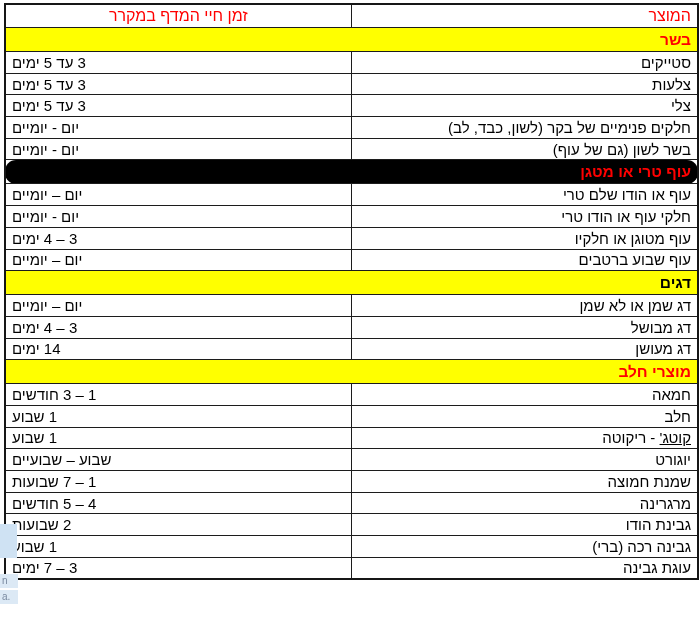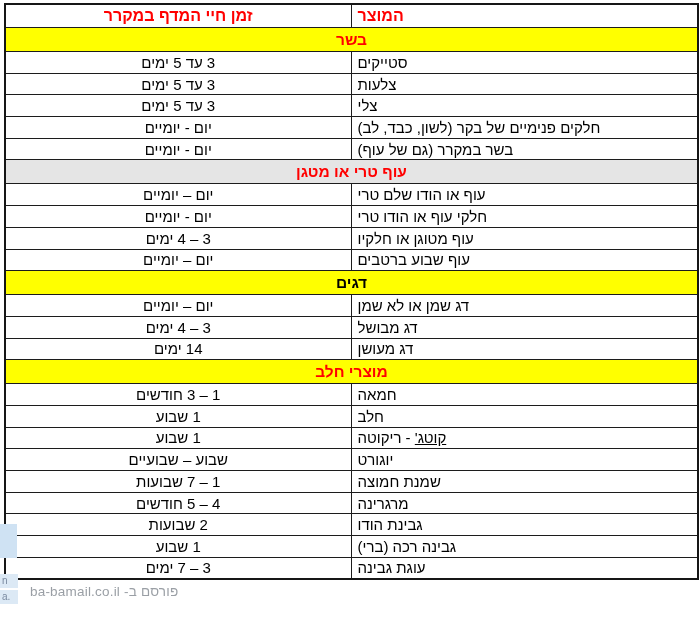--- a/index.html
+++ b/index.html
@@ -15,28 +15,28 @@
   }
   col.col-product { width:347px; }
   col.col-time    { width:346px; }
   td {
     border:1.5px solid #1c1c1c;
     padding:0 6px;
     font-size:15px; color:#000;
     vertical-align:middle;
     overflow:hidden; white-space:nowrap;
   }
-  tr.header-row td { height:22px; font-weight:bold; font-size:16px; color:#ff0000; }
+  tr.header-row td { height:22px; font-weight:normal; font-size:16px; color:#ff0000; }
   tr.header-row td.time-cell { text-align:center; }
   tr.section-row td {
-    height:23px; font-weight:bold; font-size:15.5px; text-align:center;
+    height:23px; font-weight:bold; font-size:15.5px; text-align:right;
   }
   tr.data-row { height:21.7px; }
-  td.product-cell { text-align:left; }
-  td.time-cell { text-align:center; }
+  td.product-cell { text-align:right; }
+  td.time-cell { text-align:left; }
   tr.double td { height:43px; white-space:pre-line; line-height:18px; }
   .watermark {
     position:absolute; left:30px; top:584px;
     font-size:13.5px; color:#9a9fa5; white-space:nowrap;
     text-shadow:1px 1px 0 #ffffff;
     letter-spacing:0.2px;
   }
   .watermark .site { color:#9a9fa5; }
   .frag { position:absolute; }
   .frag-blue { left:0; top:524px; width:17px; height:34px; background:#cfe2f3; }
@@ -77,25 +77,25 @@
         </tr>
         <tr class="data-row">
           <td class="product-cell">צלי</td>
           <td class="time-cell">3 עד 5 ימים</td>
         </tr>
         <tr class="data-row">
           <td class="product-cell">חלקים פנימיים של בקר (לשון, כבד, לב)</td>
           <td class="time-cell">יום - יומיים</td>
         </tr>
         <tr class="data-row">
-          <td class="product-cell">בשר במקרר (גם של עוף)</td>
+          <td class="product-cell">בשר לשון (גם של עוף)</td>
           <td class="time-cell">יום - יומיים</td>
         </tr>
         <tr class="section-row">
-          <td colspan="2" style="background: #e5e5e5; color: rgb(255, 0, 0);">עוף טרי או מטגן</td>
+          <td colspan="2" style="background: #000000; color: rgb(255, 0, 0); border-radius: 11px;">עוף טרי או מטגן</td>
         </tr>
         <tr class="data-row">
           <td class="product-cell">עוף או הודו שלם טרי</td>
           <td class="time-cell">יום – יומיים</td>
         </tr>
         <tr class="data-row">
           <td class="product-cell">חלקי עוף או הודו טרי</td>
           <td class="time-cell">יום - יומיים</td>
         </tr>
         <tr class="data-row">
@@ -156,22 +156,18 @@
           <td class="product-cell">גבינה רכה (ברי)</td>
           <td class="time-cell">1 שבוע</td>
         </tr>
         <tr class="data-row">
           <td class="product-cell">עוגת גבינה</td>
           <td class="time-cell">3 – 7 ימים</td>
         </tr>
       </tbody>
   </table>
 
-  <div class="watermark" dir="rtl">
-    <span>פורסם ב-</span>
-    <span class="site">ba-bamail.co.il</span>
-  </div>
 
   <div class="frag frag-blue"></div>
   <div class="frag frag-text1">n</div>
   <div class="frag frag-text2">a.</div>
 
 </div>
 
 </body></html>

